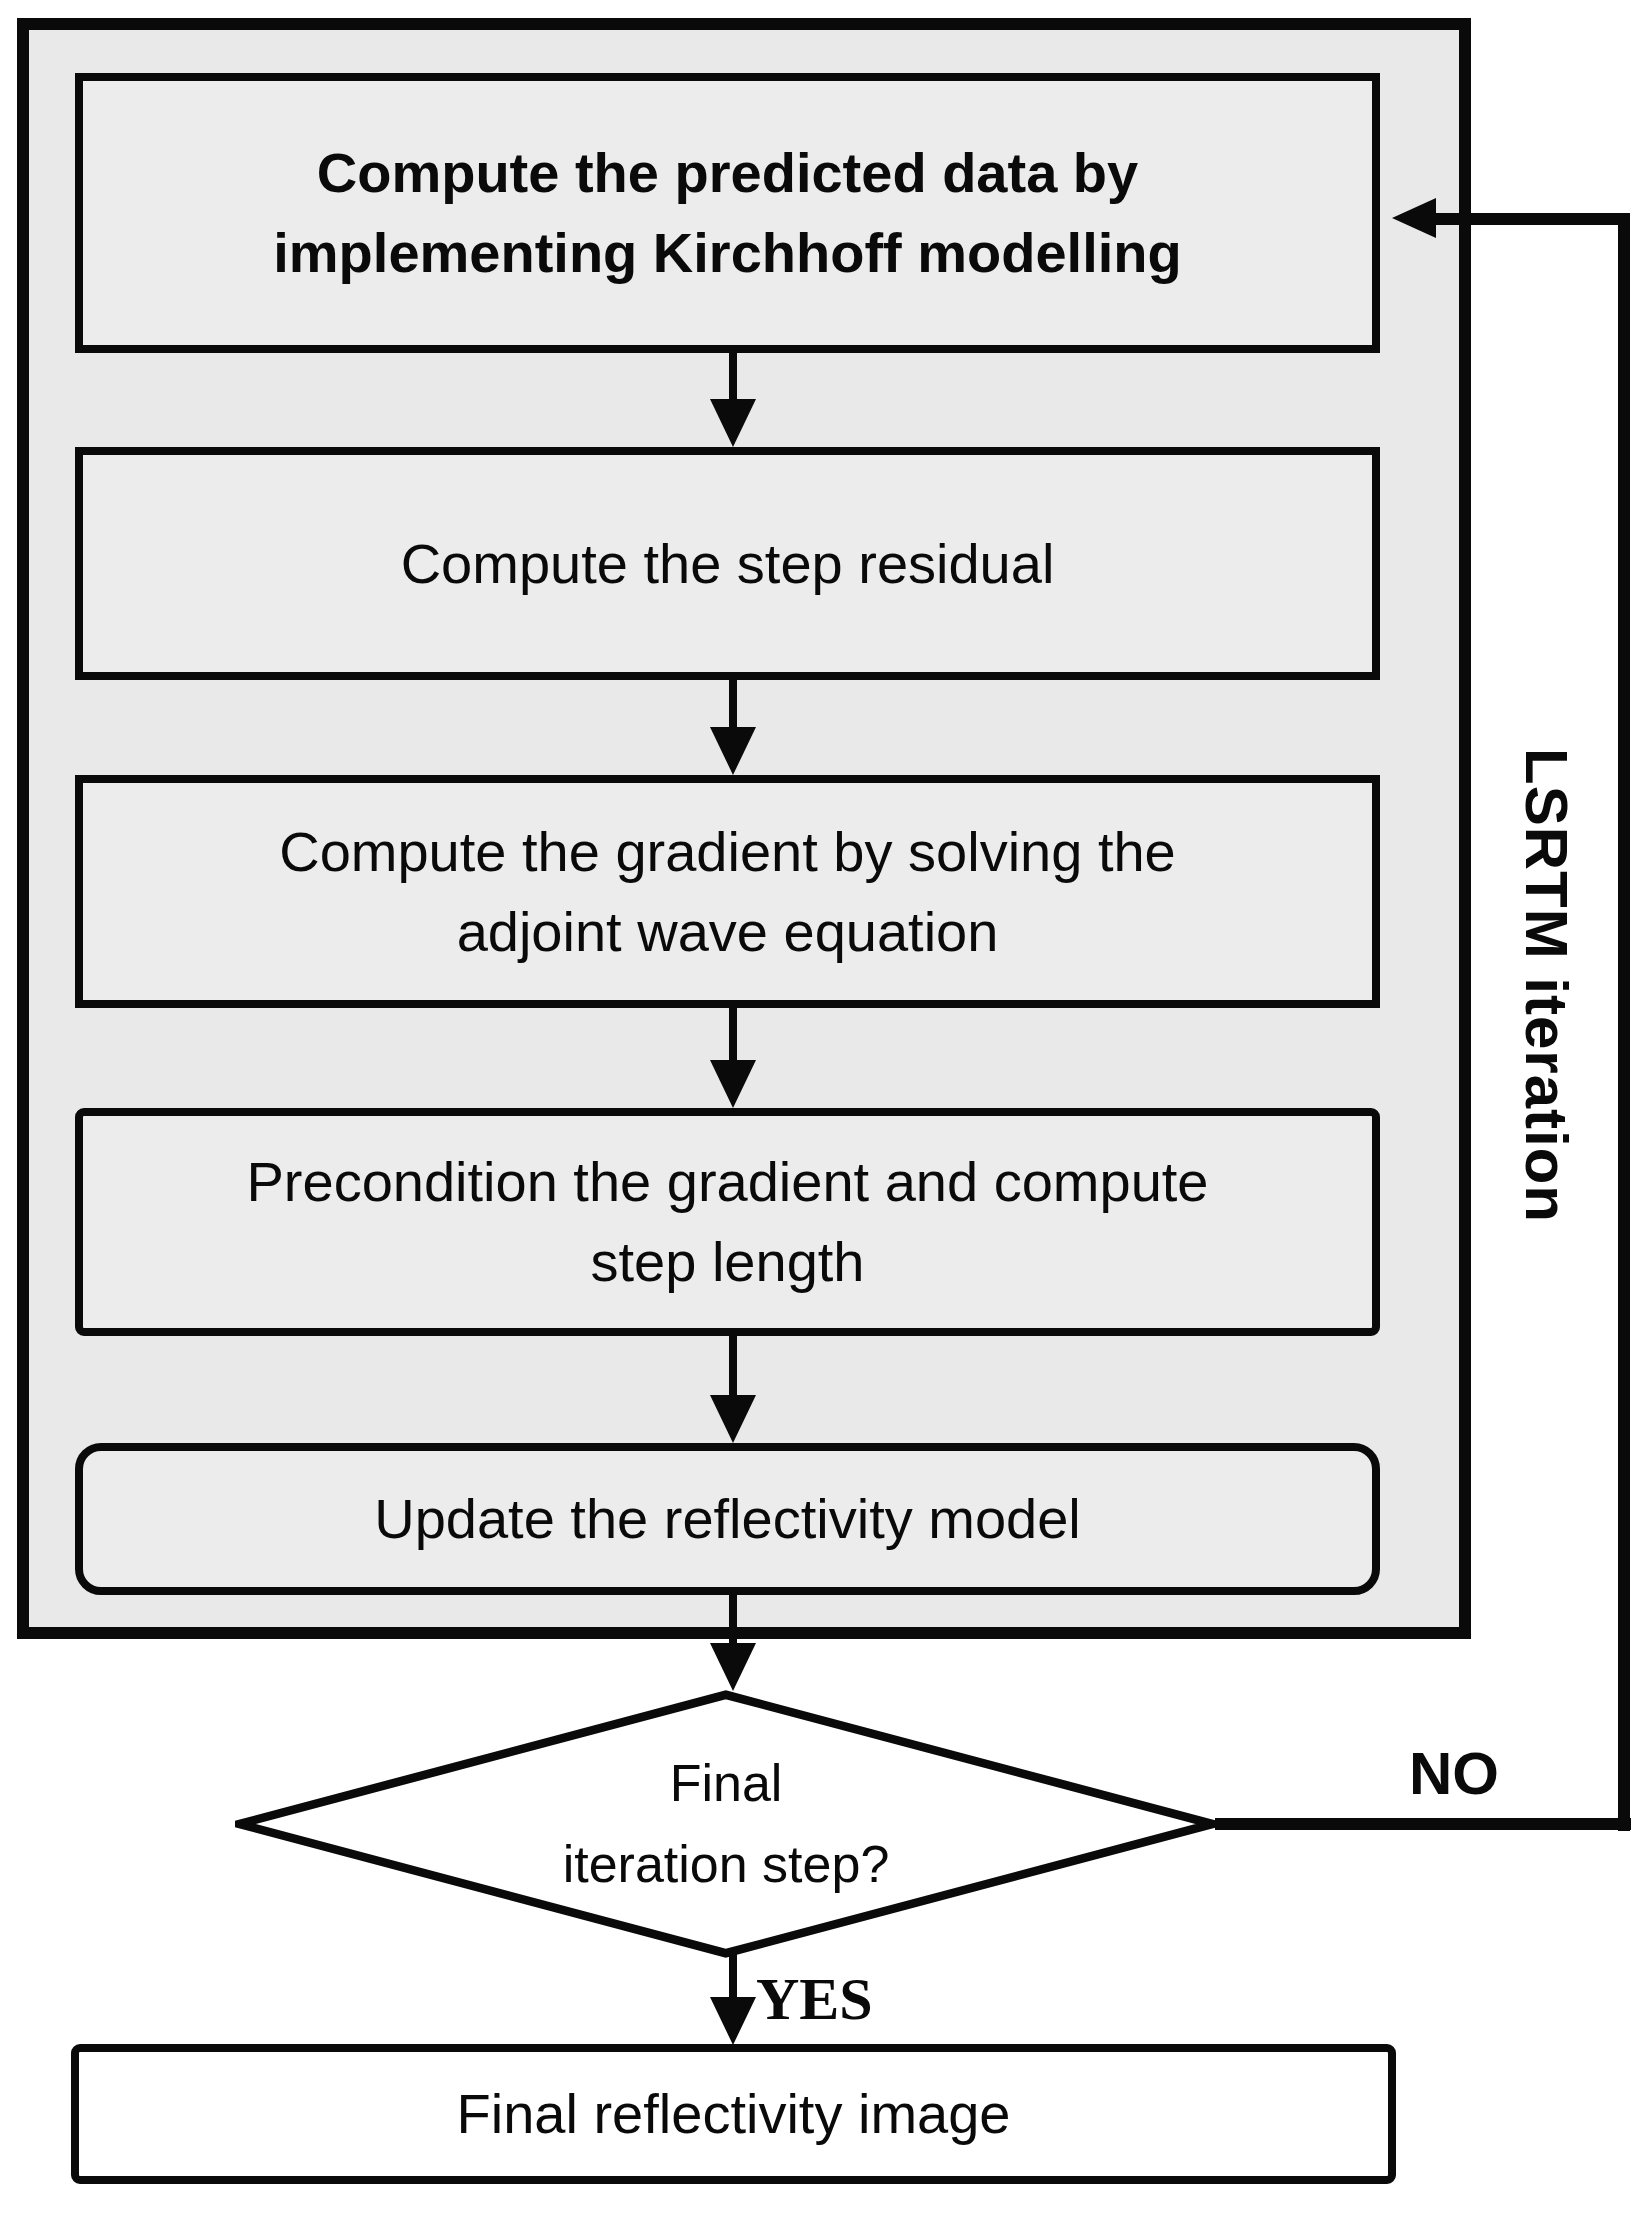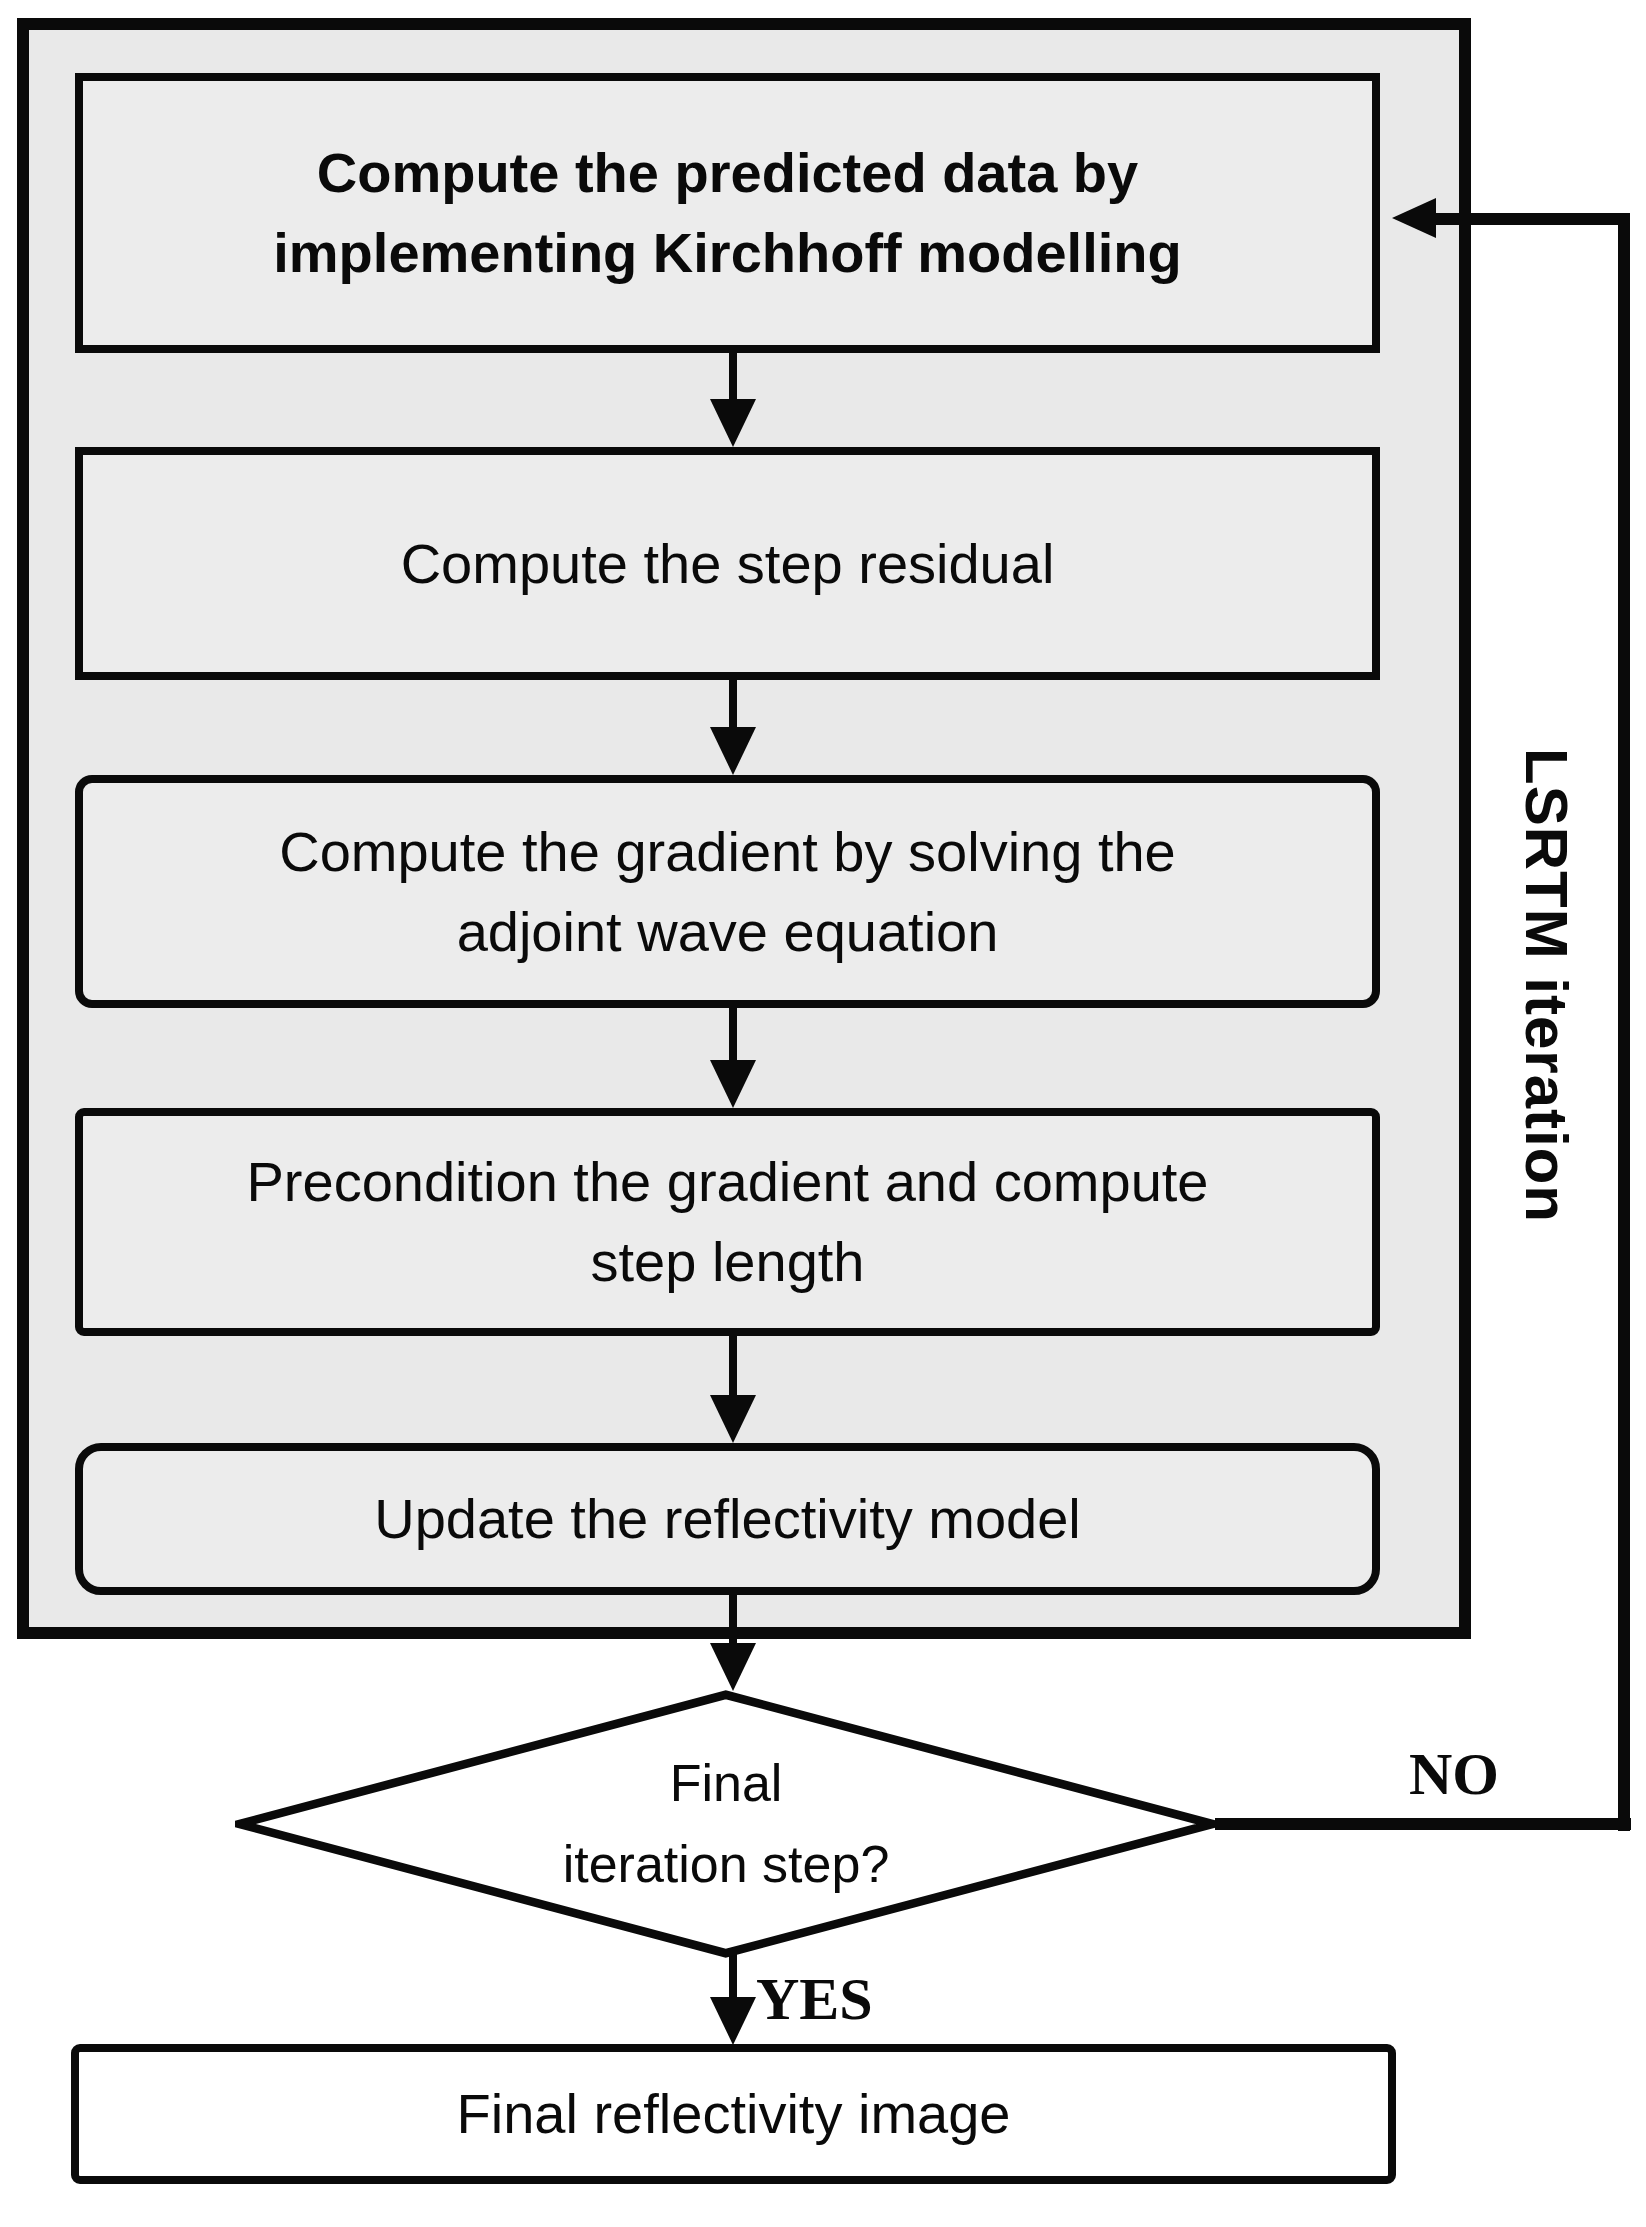--- a/index.html
+++ b/index.html
@@ -30,21 +30,21 @@
     align-items: center;
     justify-content: center;
     text-align: center;
     font-size: 56px;
     line-height: 1.42;
     white-space: pre-line;
   }
   .process { left: 75px; width: 1305px; background: #ececec; }
   .n1 { top: 73px;  height: 280px; font-weight: bold; }
   .n2 { top: 447px;  height: 233px; }
-  .n3 { top: 775px; height: 233px; border-radius: 17px; }
+  .n3 { top: 775px; height: 233px; }
   .n4 { top: 1108px; height: 228px; border-radius: 9px; }
   .n5 { top: 1443px; height: 152px; border-radius: 26px; }
   .terminal { left: 71px; top: 2044px; width: 1325px; height: 140px; background: #ffffff; border-radius: 9px; }
 
   
   .line { position: absolute; background: #0a0a0a; }
   .vline-mid { left: 729px; width: 8px; }
   .c1 { top: 351px;  height: 48px;  }
   .c2 { top: 678px; height: 49px;  }
   .c3 { top: 1006px; height: 55px; }
@@ -92,21 +92,21 @@
     white-space: pre-line;
   }
 
   
   .branch-label {
     position: absolute;
     font-weight: bold;
     font-size: 60px;
     line-height: 1;
   }
-  .no-label  { left: 1409px; top: 1744px; font-family: Liberation Serif, serif; }
+  .no-label  { left: 1409px; top: 1744px; }
   .yes-label { left: 756px; top: 1969px; font-family: Liberation Serif, serif; }
 
   
   .loop-label {
     position: absolute;
     left: 1474px; top: 581px;
     width: 144px; height: 808px;
     display: flex; align-items: center; justify-content: center;
     writing-mode: vertical-rl;
     font-weight: bold;

